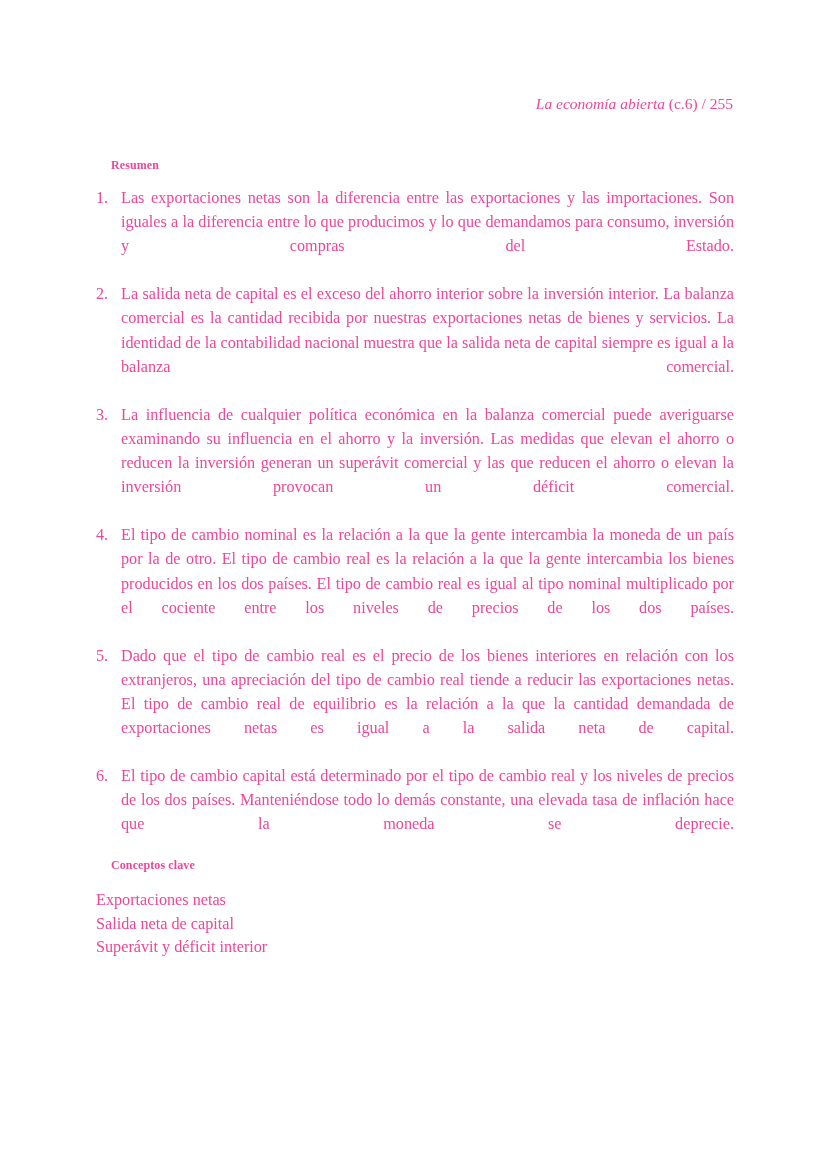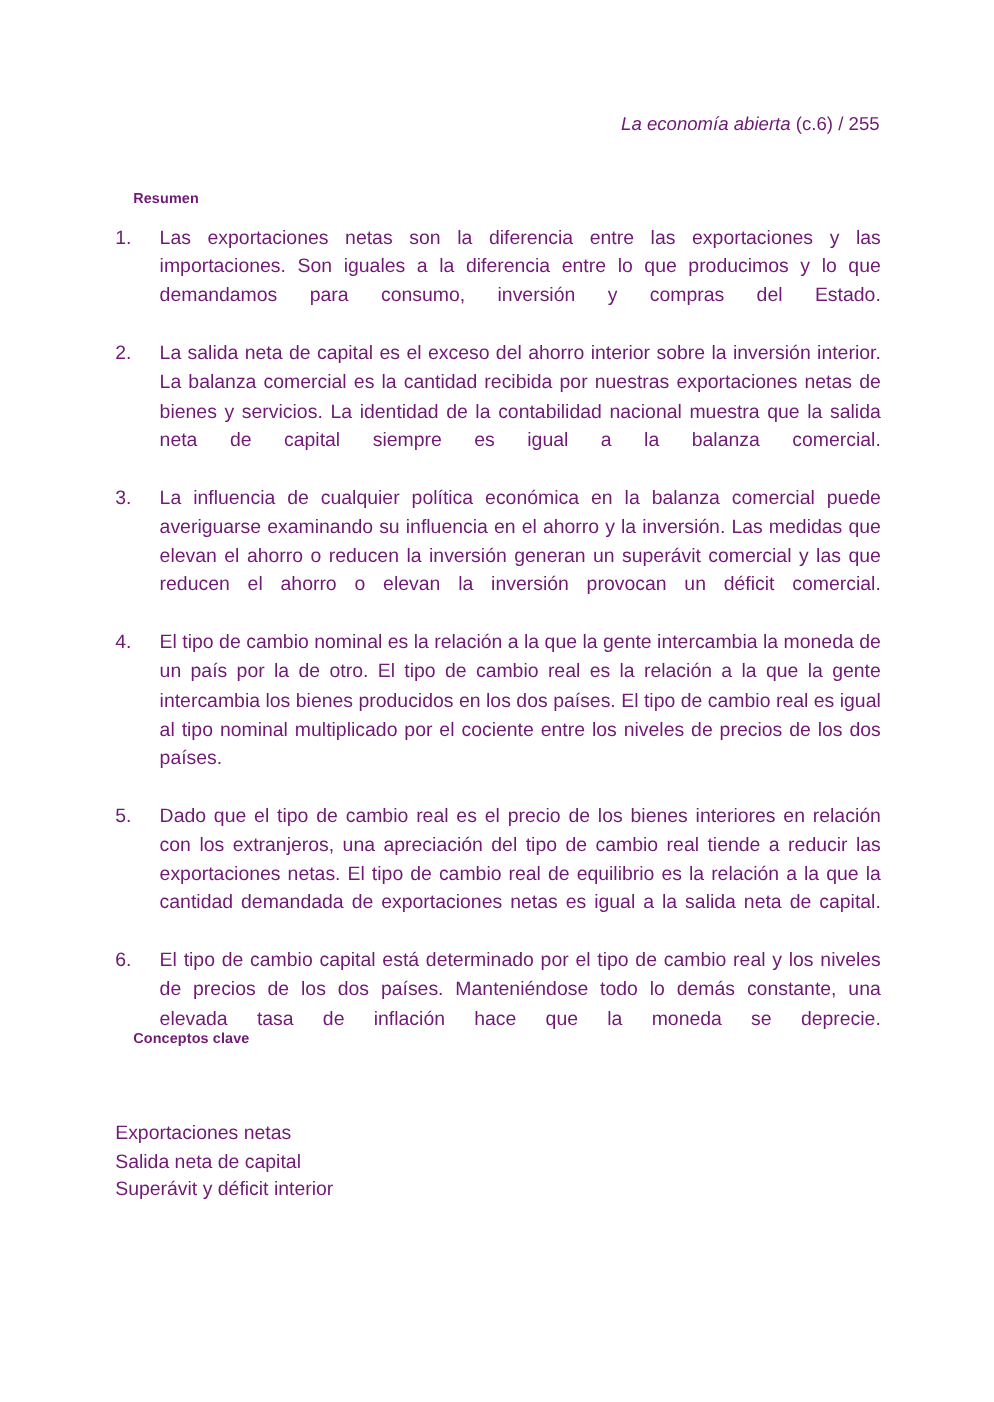--- a/index.html
+++ b/index.html
@@ -6,22 +6,22 @@
   html, body {
     margin: 0;
     padding: 0;
     background: #ffffff;
   }
   .page {
     position: relative;
     width: 828px;
     height: 1016px;
     background: #ffffff;
-    color: #701a75;
-    font-family: Liberation Sans, sans-serif;
+    color: #ec4899;
+    font-family: Liberation Serif, serif;
     overflow: hidden;
     box-sizing: border-box;
   }
 
   
   .running-head {
     position: absolute;
     left: 96px;
     right: 95px;
     top: 94px;
@@ -76,38 +76,36 @@
     position: absolute;
     left: 0;
     top: 0;
     width: 18px;
     text-align: left;
     font-size: 16.2px;
     line-height: 24.1px;
   }
   .summary-item .item-text {
     display: block;
-    margin-left: 12px;
   }
   
   .summary-item .item-text::after {
     content: "";
     display: inline-block;
     width: 100%;
   }
 
   
   .concepts-block {
     position: absolute;
     left: 96px;
     top: 889px;
     width: 638px;
     display: flex;
     flex-direction: row;
-    margin-top: 44px;
   }
   .concepts-column {
     margin: 0;
     padding: 0;
     list-style: none;
   }
   .concepts-column.left { width: 328px; }
   .concepts-column.right { width: 310px; }
   .concept-item {
     font-size: 16.2px;

